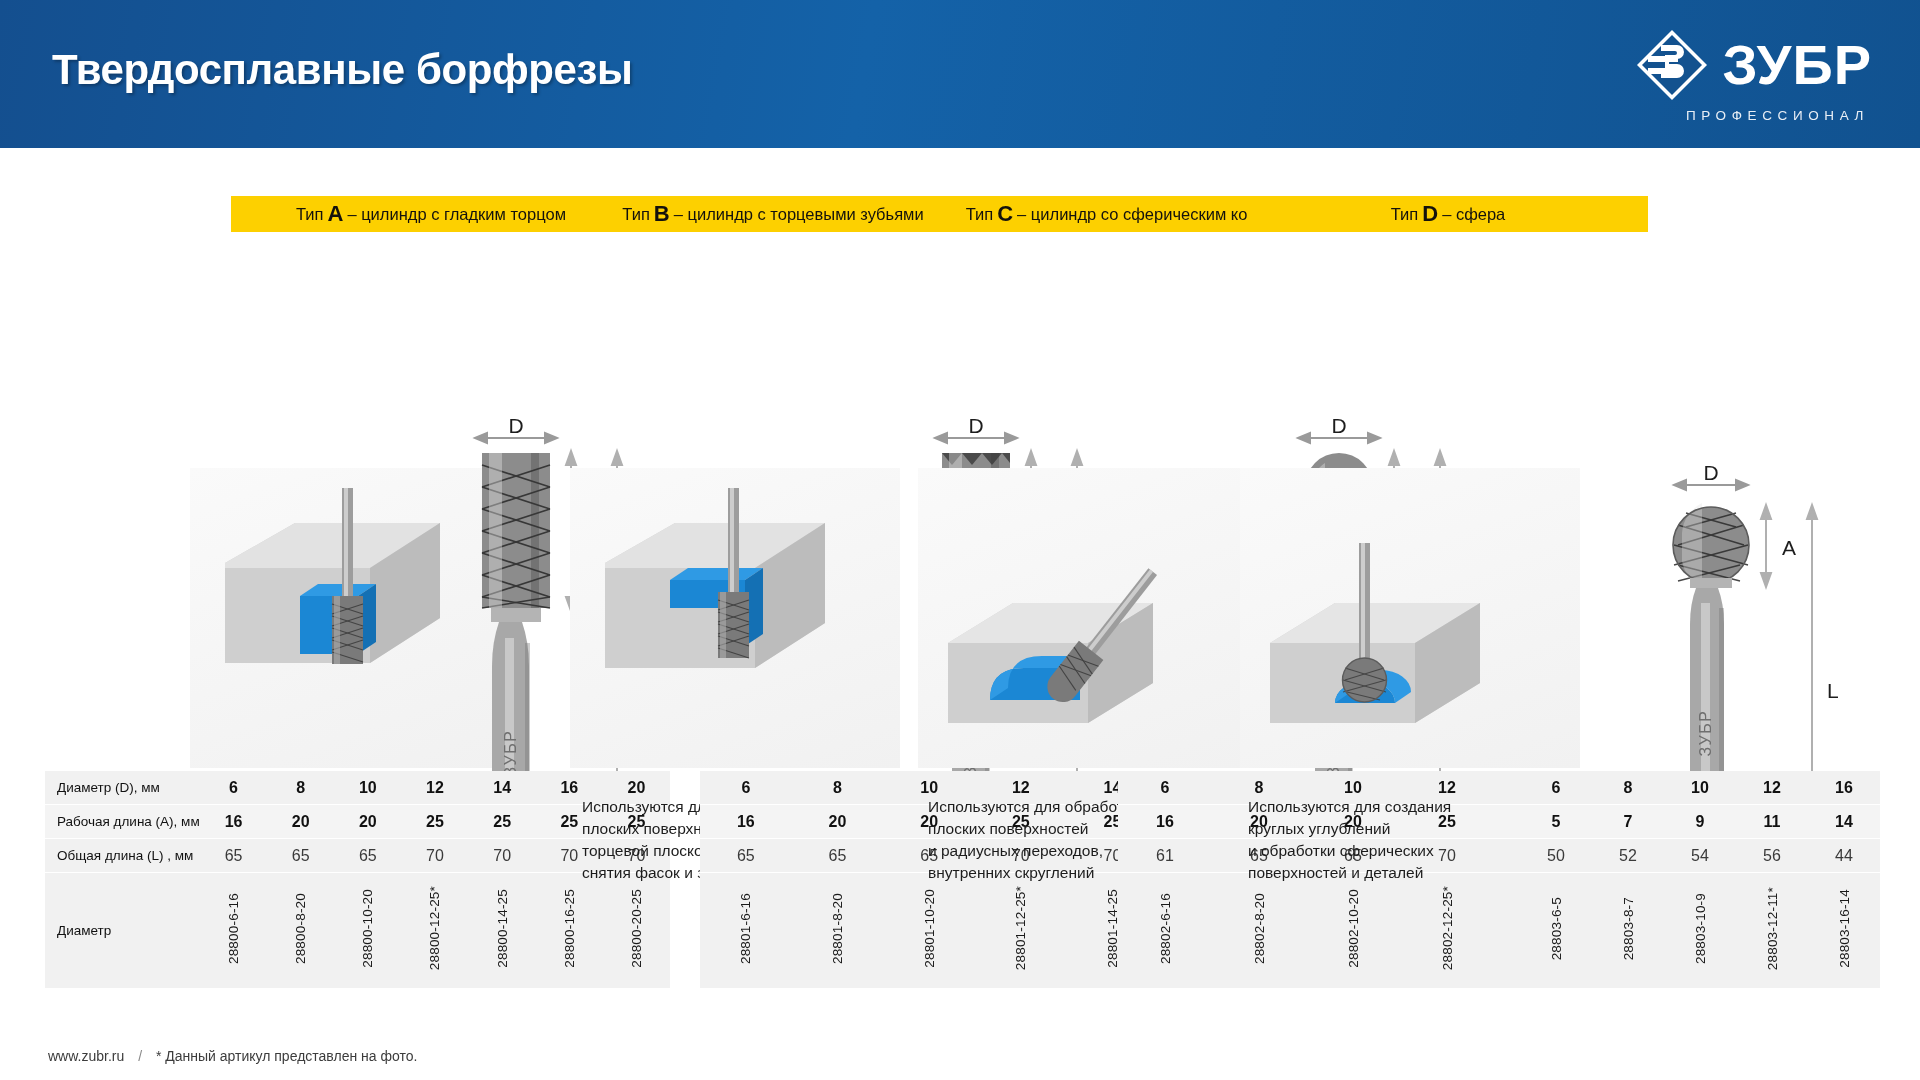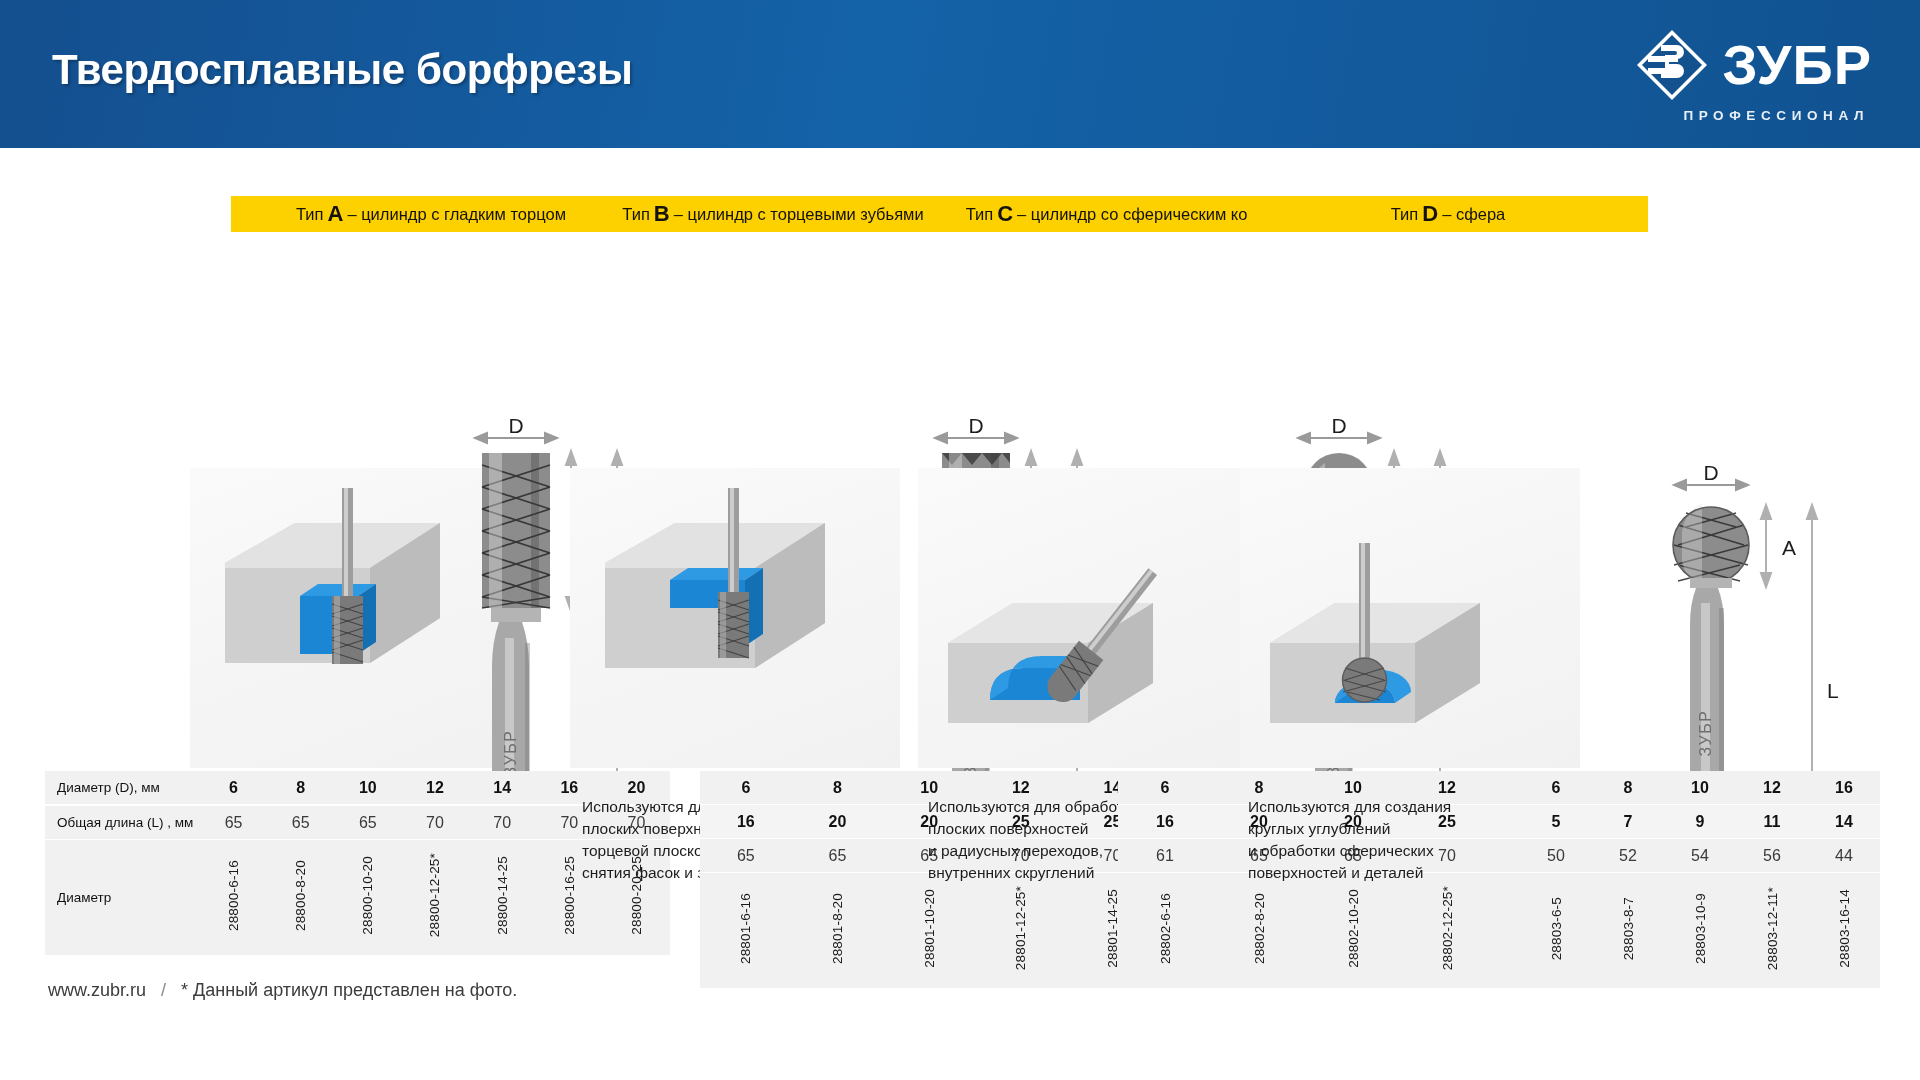--- a/index.html
+++ b/index.html
@@ -24,21 +24,20 @@
   .logo-wrap { position:absolute; right:48px; top:28px; display:flex; flex-direction:column; align-items:flex-end; }
   .logo-row { display:flex; align-items:center; gap:14px; }
   .logo-mark { width:74px; height:74px; }
   .logo-text {
     color:#fff; font-size:56px; font-weight:bold; letter-spacing:1px; line-height:1;
     font-family:"Liberation Sans", sans-serif;
   }
   .logo-sub {
     color:#e9eff6; font-size:13.5px; letter-spacing:5.6px; margin-top:6px; margin-right:3px;
     font-family:"Liberation Sans", sans-serif;
-    font-weight:bold;
   }
 
   
   .cols { position:absolute; left:0; top:148px; width:1920px; height:880px; }
   .col { position:absolute; top:0; height:880px; }
   .col-a { left:45px;   width:625px; }
   .col-b { left:700px;  width:550px; }
   .col-c { left:1118px; width:470px; }
   .col-d { left:1520px; width:360px; }
 
@@ -99,22 +98,22 @@
   .val.light { color:#3a3a3a; font-weight:normal; }
   .artnum {
     font-size:13.5px; color:#1a1a1a; white-space:nowrap;
     writing-mode:vertical-rl; transform:rotate(180deg);
     display:inline-block; letter-spacing:0.2px;
   }
   .artcell { text-align:center; vertical-align:middle; }
 
   
   .footer {
-    position:absolute; left:48px; top:980px;
-    font-size:18px; color:#3c3c3c; font-family:"Liberation Sans", sans-serif;
+    position:absolute; left:48px; top:1048px;
+    font-size:14px; color:#3c3c3c; font-family:"Liberation Sans", sans-serif;
   }
   .footer .sep-s { padding:0 10px; color:#8a8a8a; }
 </style>
 </head>
 <body>
 
 <div class="page">
 
   <div class="header">
     <div class="header-title">Твердосплавные борфрезы</div>
@@ -248,20 +247,30 @@
             <td class="val bold">8</td>
             <td class="val bold">10</td>
             <td class="val bold">12</td>
             <td class="val bold">14</td>
             <td class="val bold">16</td>
             <td class="val bold">20</td>
           </tr>
           <tr class="sep">
                 <td colspan="8"></td>
               </tr>
+          <tr class="rowB">
+            <td class="rowlabel">Рабочая длина (A), мм</td>
+            <td class="val bold">16</td>
+            <td class="val bold">20</td>
+            <td class="val bold">20</td>
+            <td class="val bold">25</td>
+            <td class="val bold">25</td>
+            <td class="val bold">25</td>
+            <td class="val bold">25</td>
+          </tr>
           <tr class="sep">
                 <td colspan="8"></td>
               </tr>
           <tr class="rowC">
             <td class="rowlabel">Общая длина (L) , мм</td>
             <td class="val light">65</td>
             <td class="val light">65</td>
             <td class="val light">65</td>
             <td class="val light">70</td>
             <td class="val light">70</td>

